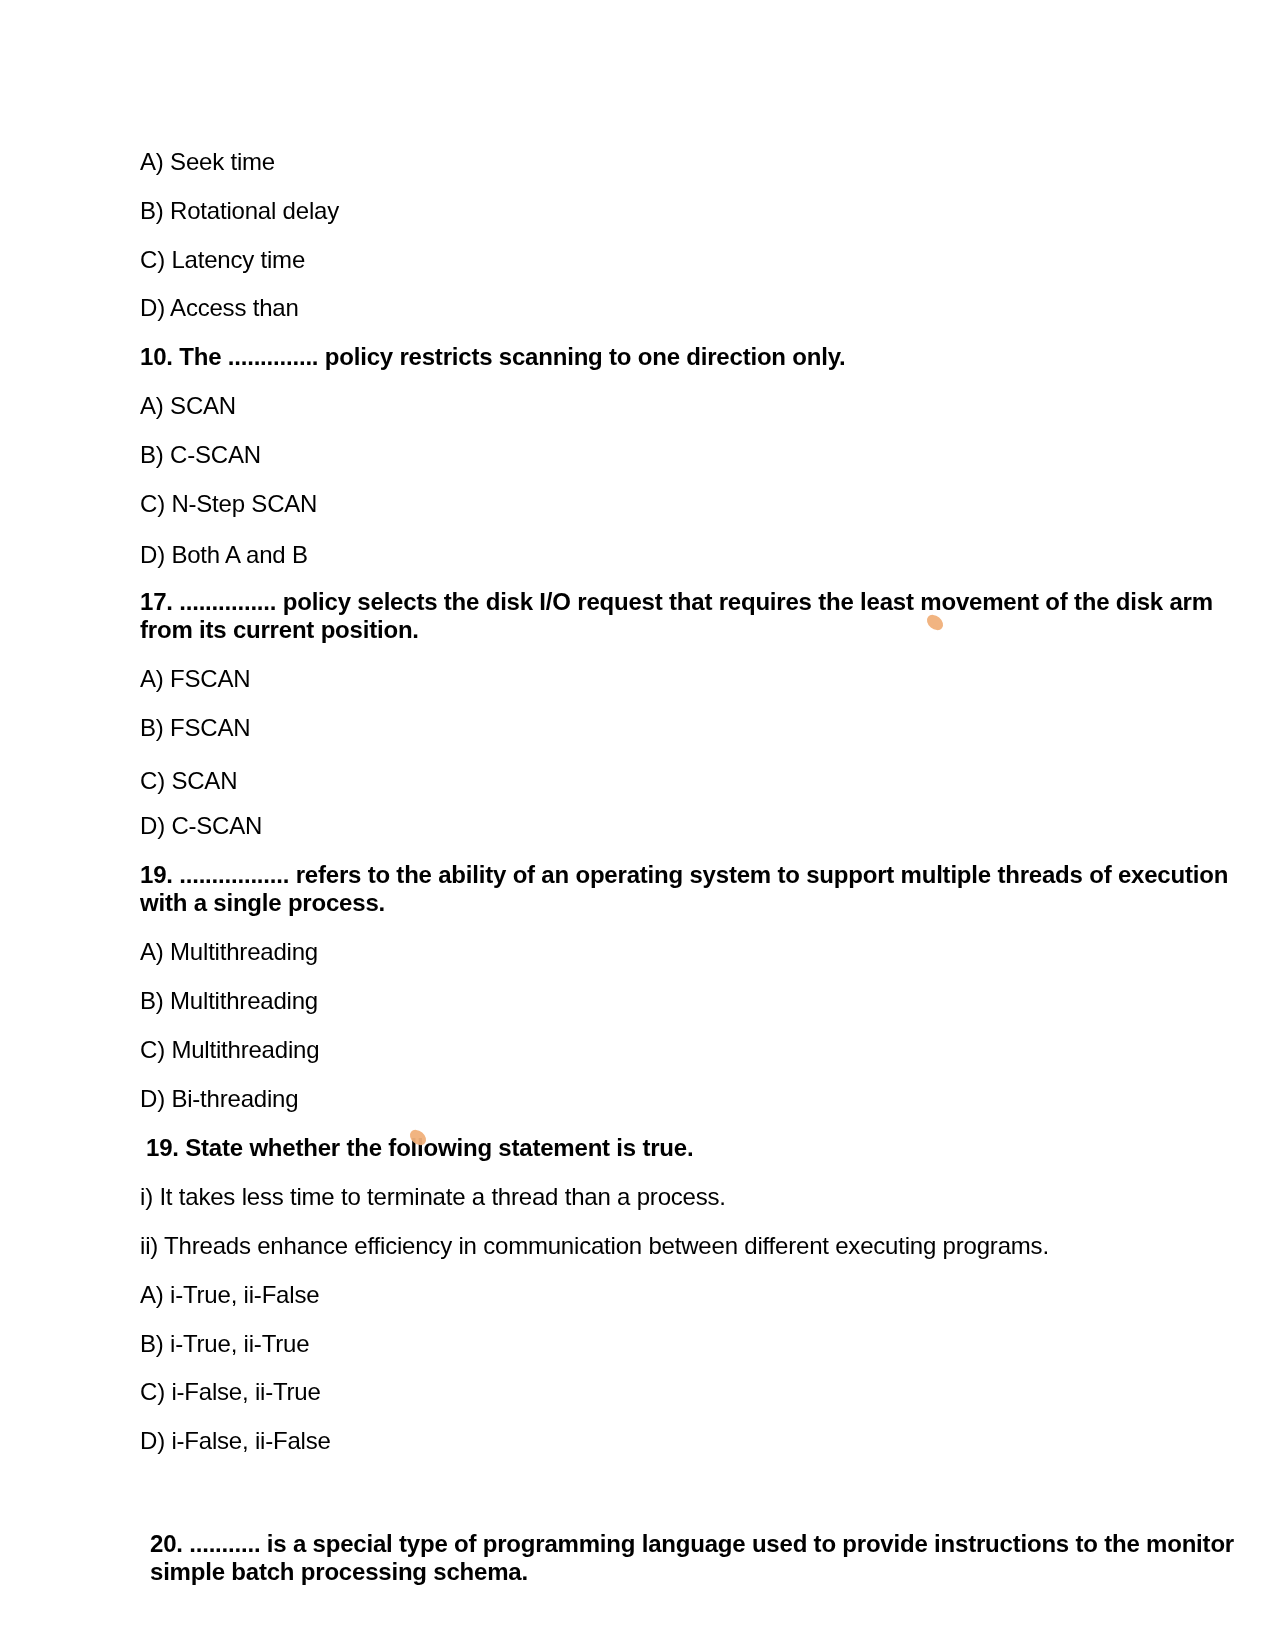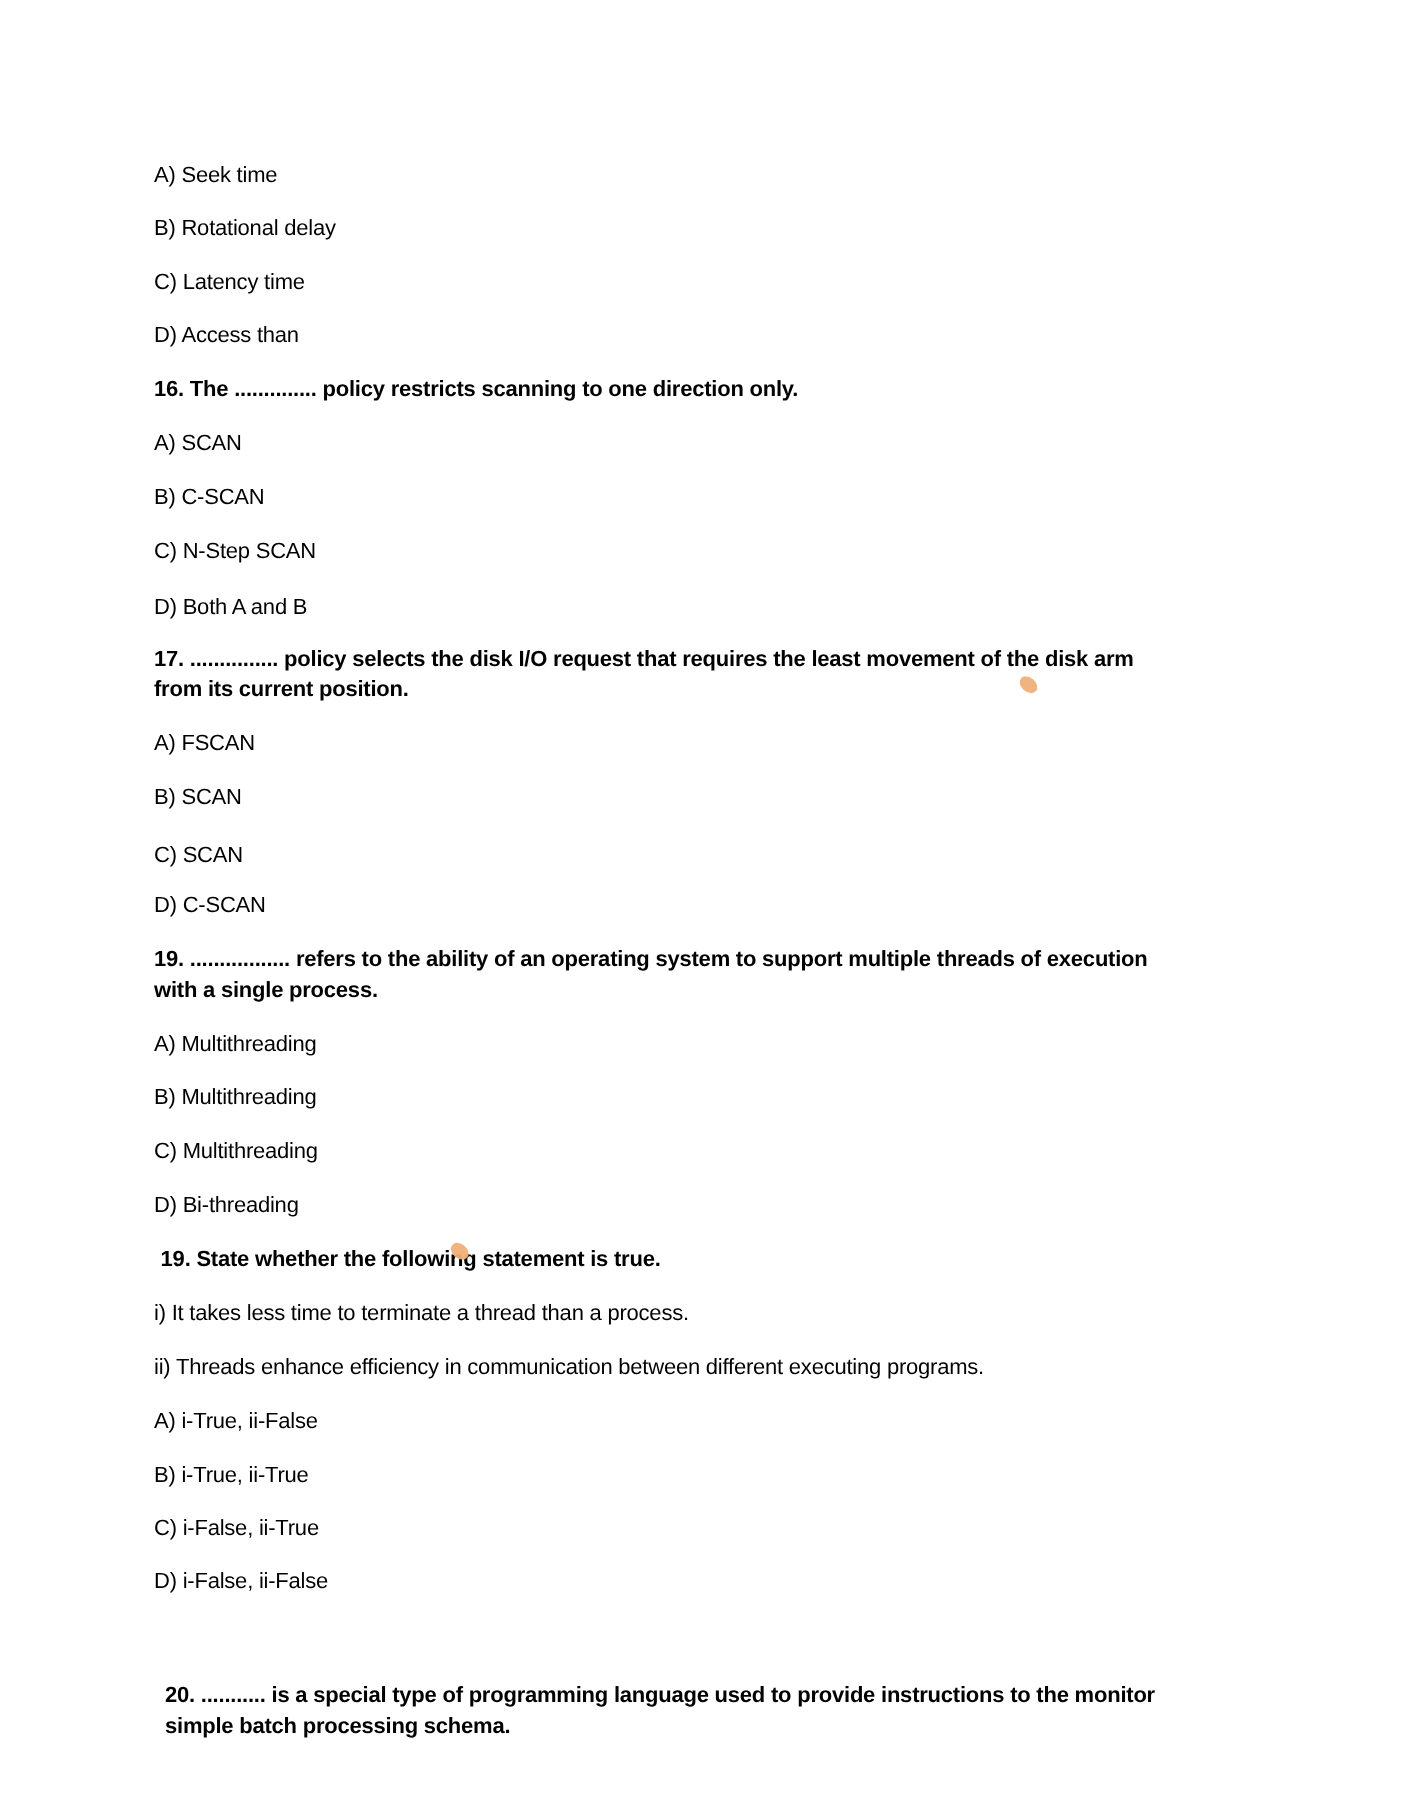--- a/index.html
+++ b/index.html
@@ -1,40 +1,40 @@
 <!DOCTYPE html>
 <html><head>
   <meta charset="utf-8">
   <style>
     html, body { margin: 0; padding: 0; background: #ffffff; }
     body { width: 1275px; height: 1650px; position: relative; overflow: hidden;
       font-family: "Liberation Sans", sans-serif; color: #000; }
-    .line { position: absolute; left: 140px; font-size: 20px; white-space: nowrap; letter-spacing: -0.2px; }
+    .line { position: absolute; left: 140px; font-size: 24px; white-space: nowrap; letter-spacing: -0.2px; }
     .q { font-weight: bold; }
     .mark { position: absolute; width: 18px; height: 13px; background: #f0b07a; border-radius: 50%; transform: rotate(40deg); opacity: 0.95; }
   </style>
 </head>
 <body>
 
 <div>
   <div class="line" style="top:148px">A) Seek time</div>
   <div class="line" style="top:197px">B) Rotational delay</div>
   <div class="line" style="top:246px">C) Latency time</div>
   <div class="line" style="top:294px">D) Access than</div>
 
-  <div class="line q" style="top:343px">16. The .............. policy restricts scanning to one direction only.</div>
+  <div class="line q" style="top:343px">10. The .............. policy restricts scanning to one direction only.</div>
   <div class="line" style="top:392px">A) SCAN</div>
   <div class="line" style="top:441px">B) C-SCAN</div>
   <div class="line" style="top:490px">C) N-Step SCAN</div>
   <div class="line" style="top:541px">D) Both A and B</div>
 
   <div class="line q" style="top:588px">17. ............... policy selects the disk I/O request that requires the least movement of the disk arm</div>
   <div class="line q" style="top:616px">from its current position.</div>
   <div class="line" style="top:665px">A) FSCAN</div>
-  <div class="line" style="top:714px">B) SCAN</div>
+  <div class="line" style="top:714px">B) FSCAN</div>
   <div class="line" style="top:767px">C) SCAN</div>
   <div class="line" style="top:812px">D) C-SCAN</div>
 
   <div class="line q" style="top:861px">19. ................. refers to the ability of an operating system to support multiple threads of execution</div>
   <div class="line q" style="top:889px">with a single process.</div>
   <div class="line" style="top:938px">A) Multithreading</div>
   <div class="line" style="top:987px">B) Multithreading</div>
   <div class="line" style="top:1036px">C) Multithreading</div>
   <div class="line" style="top:1085px">D) Bi-threading</div>
 

